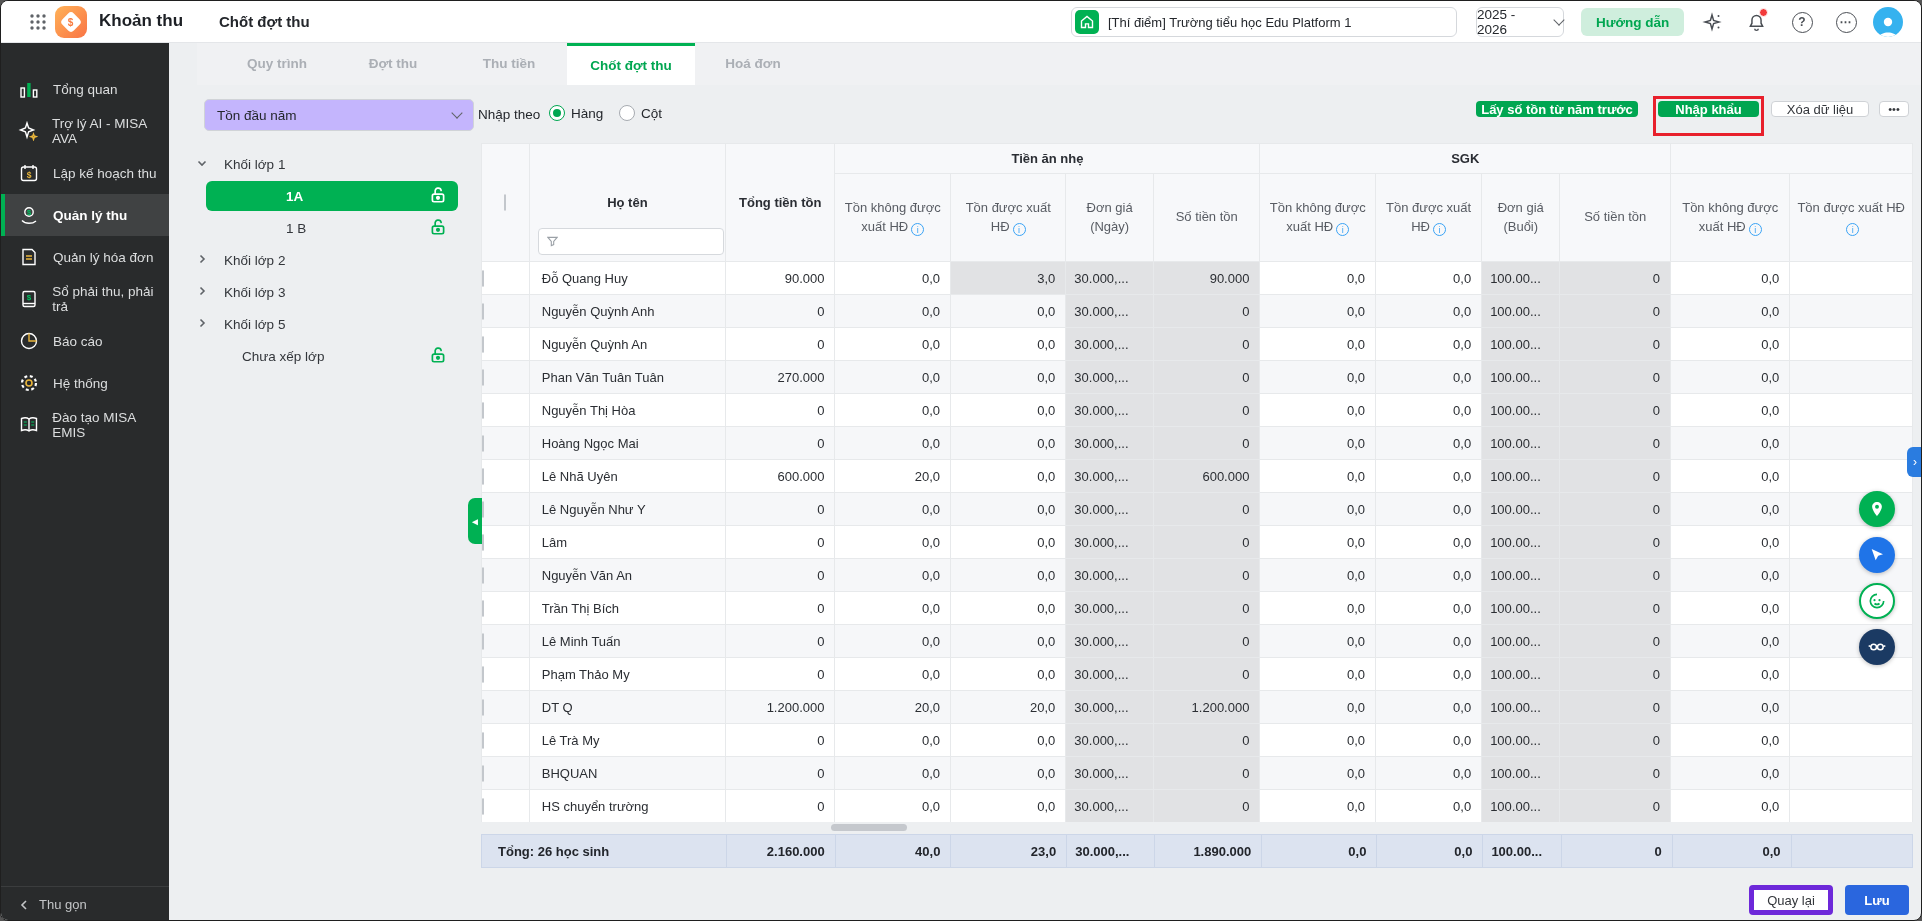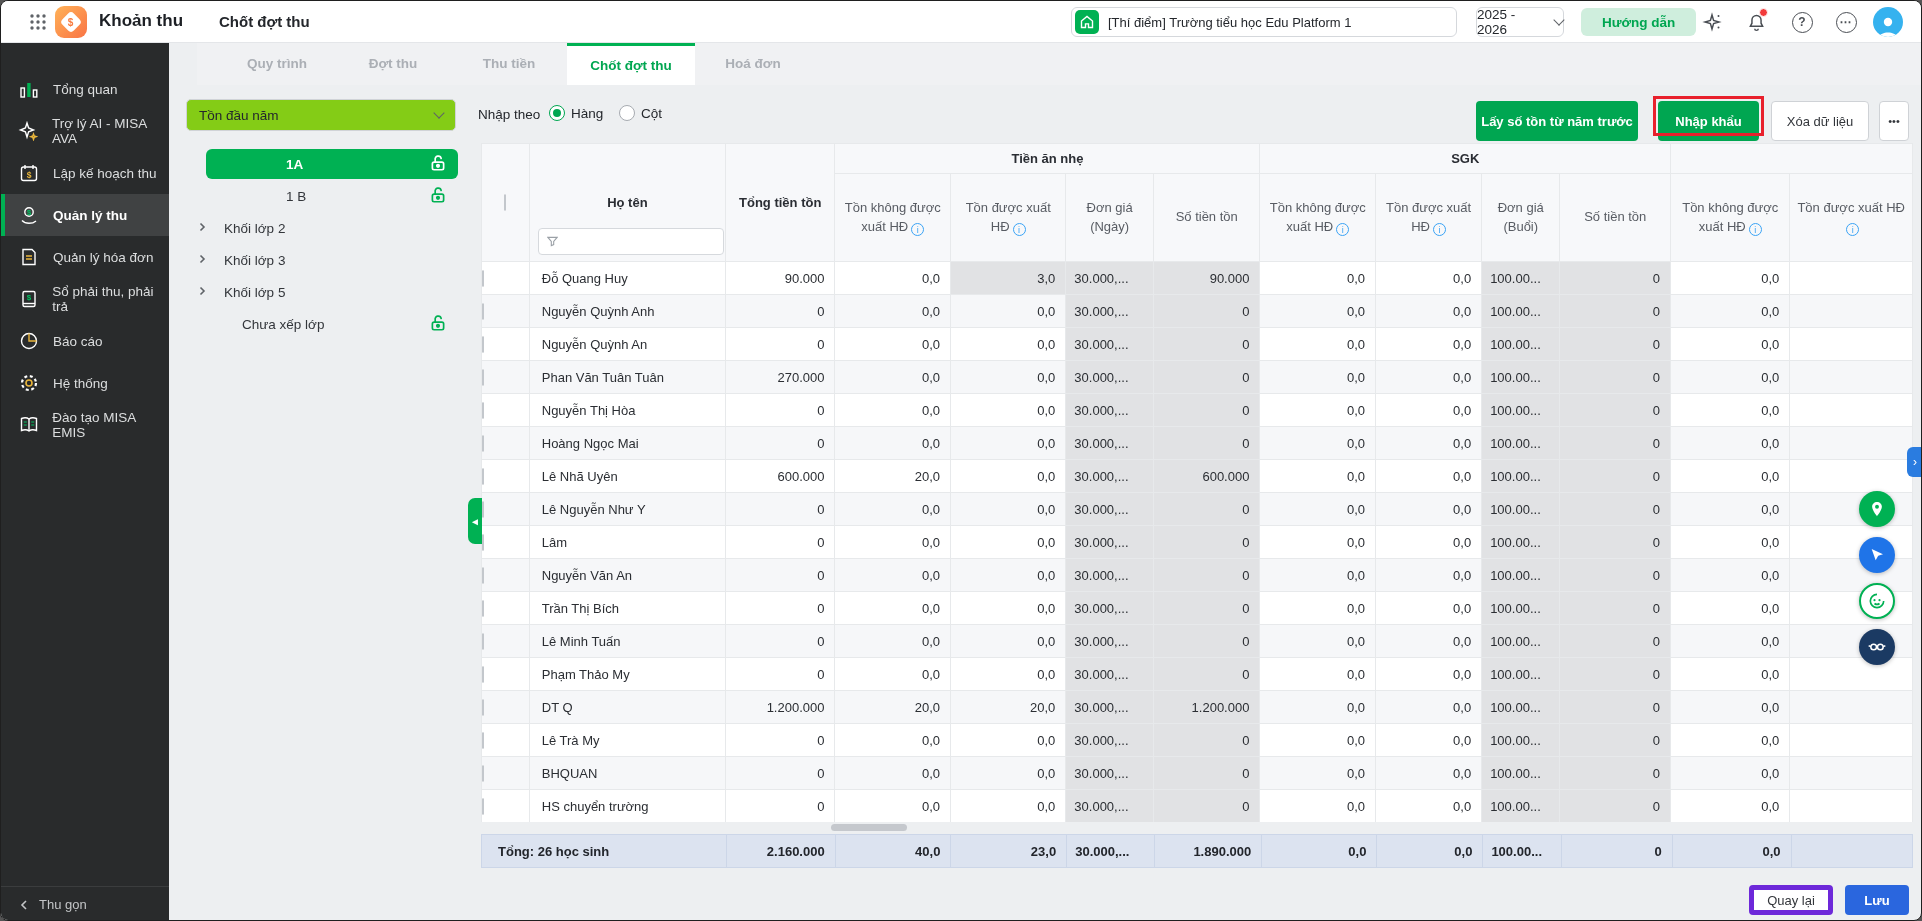--- a/index.html
+++ b/index.html
@@ -16,44 +16,44 @@
     background:linear-gradient(135deg,#ffb258,#f97445); display:flex; align-items:center; justify-content:center; }
   .app-badge .card { width:16px; height:16px; background:#fff; border-radius:4px; transform:rotate(45deg); display:flex; align-items:center; justify-content:center; }
   .app-badge .card span { transform:rotate(-45deg); color:#f97b3f; font-size:10px; font-weight:bold; }
   .app-title { position:absolute; left:98px; top:10px; font-size:17px; font-weight:bold; color:#1d2025; }
   .page-title { position:absolute; left:218px; top:12px; font-size:15px; font-weight:600; color:#24272c; }
   .school-box { position:absolute; left:1070px; top:6px; width:386px; height:30px; background:#fff; border:1px solid #d5d8dc; border-radius:6px; display:flex; align-items:center; }
   .home-chip { width:24px; height:24px; margin-left:3px; border-radius:5px; background:#00b153; display:flex; align-items:center; justify-content:center; }
   .school-name { margin-left:9px; font-size:13px; color:#24272c; }
   .year-box { position:absolute; left:1475px; top:6px; width:88px; height:30px; background:#fff; border:1px solid #d5d8dc; border-radius:6px; display:flex; align-items:center; justify-content:center; gap:7px; font-size:13.5px; color:#24272c; }
   .chev { width:8px; height:8px; border-right:1.6px solid #5f6368; border-bottom:1.6px solid #5f6368; transform:rotate(45deg); margin-top:-4px; }
-  .guide-btn { position:absolute; left:1580px; top:7px; height:28px; padding:0 21px; background:#cfeedd; color:#00a651; font-weight:bold; font-size:13.5px; border:none; border-radius:6px; display:flex; align-items:center; }
+  .guide-btn { position:absolute; left:1580px; top:7px; height:28px; padding:0 15px; background:#cfeedd; color:#00a651; font-weight:bold; font-size:13.5px; border:none; border-radius:6px; display:flex; align-items:center; }
   .tb-ic { position:absolute; top:10px; width:22px; height:22px; display:flex; align-items:center; justify-content:center; color:#4a4e54; }
   .ring { width:21px; height:21px; border:1.6px solid #4a4e54; border-radius:50%; display:flex; align-items:center; justify-content:center; font-size:12px; font-weight:bold; color:#4a4e54; }
   .bell-dot { position:absolute; left:14px; top:-3px; width:9px; height:9px; background:#f23b3b; border-radius:50%; border:1.5px solid #fff; }
   .avatar { position:absolute; left:1872px; top:6px; width:30px; height:30px; background:#35b2ef; border-radius:50%; display:flex; align-items:flex-end; justify-content:center; overflow:hidden; }
   
   .sidebar { position:absolute; left:0; top:42px; width:168px; height:879px; background:#292b2c; z-index:25; }
   .side-item { position:relative; height:42px; display:flex; align-items:center; padding-left:16px; gap:12px; color:#dcdedf; font-size:13.5px; cursor:pointer; }
   .side-item.active { background:#404243; color:#fff; font-weight:bold; }
   .side-item.active::before { content:""; position:absolute; left:0; top:0; width:4px; height:42px; background:#00b153; }
   .side-item .ic { width:24px; display:flex; justify-content:center; }
   .collapse-row { position:absolute; left:0; bottom:10px; width:168px; border-top:1px solid #3b3d3e; padding:10px 0 0 18px; color:#c3c5c7; font-size:13px; display:flex; gap:10px; align-items:center; }
   
   .tabbar { position:absolute; left:168px; top:42px; width:1754px; height:42px; background:#f0f1f3;margin-left:28px; }
   .tab { position:absolute; top:0; height:42px; width:116px; text-align:center; line-height:42px; font-size:13.5px; color:#abafb5; font-weight:bold; cursor:pointer; }
   .tab.active { background:#fff; color:#00a651; border-top:3px solid #00b153; line-height:39px; }
   
-  .filter-dd { position:absolute; left:185px; top:98px; width:270px; height:32px; background:#84cc16; border:1px solid #d0d3d7; border-radius:5px; display:flex; align-items:center; justify-content:space-between; padding:0 12px; font-size:13.5px; color:#24272c; }
+  .filter-dd { position:absolute; left:203px; top:98px; width:270px; height:32px; background:#c4b5fd; border:1px solid #d0d3d7; border-radius:5px; display:flex; align-items:center; justify-content:space-between; padding:0 12px; font-size:13.5px; color:#24272c; }
   .mode-label { position:absolute; left:477px; top:106px; font-size:13.5px; color:#24272c; }
   .radio-opt { position:absolute; top:104px; display:flex; align-items:center; gap:6px; font-size:13.5px; color:#24272c; cursor:pointer; }
   .radio { width:16px; height:16px; border:1.5px solid #a7abb1; border-radius:50%; background:#fff; }
   .radio.sel { border-color:#00a651; display:flex; align-items:center; justify-content:center; }
   .radio.sel::after { content:""; width:8px; height:8px; border-radius:50%; background:#00a651; }
-  .btn { position:absolute; top:100px; height:40px; border-radius:4px; font-size:13px; display:flex; align-items:center; justify-content:center; cursor:pointer; font-family:inherit; }
+  .btn { position:absolute; top:100px; height:16px; border-radius:4px; font-size:13px; display:flex; align-items:center; justify-content:center; cursor:pointer; font-family:inherit; }
   .btn.green { background:#00a651; color:#fff; border:none; font-weight:bold; }
   .btn.white { background:#fff; color:#33363b; border:1px solid #cfd2d6; }
   .red-frame { position:absolute; left:1652px; top:95px; width:111px; height:40px; border:3px solid #e8202c; z-index:5; pointer-events:none; }
   
   .tree { position:absolute; left:185px; top:148px; width:272px; }
   .tree-row { position:relative; height:30px; margin-bottom:2px; display:flex; align-items:center; font-size:13.5px; color:#33363b; cursor:pointer; }
   .tree-row .tchev { position:absolute; left:10px; }
   .tree-row .glabel { position:absolute; left:38px; }
   .tree-row .clabel { position:absolute; left:100px; }
   .tree-row .xlabel { position:absolute; left:56px; }
@@ -277,20 +277,26 @@
     <span class="radio"></span>
     <span>Cột</span>
   </label>
   <button class="btn green" style="left:1475px; width:162px">Lấy số tồn từ năm trước</button>
   <button class="btn green" style="left:1657px; width:101px">Nhập khẩu</button>
   <span class="red-frame"></span>
   <button class="btn white" style="left:1770px; width:98px">Xóa dữ liệu</button>
   <button class="btn white" style="left:1878px; width:30px; font-size:11px">•••</button>
 
   <div class="tree">
+    <div class="tree-row">
+      <span class="tchev"><svg width="12" height="12" fill="none" stroke="#5f6368" stroke-width="1.6">
+            <path d="M2.5 4.5L6 8l3.5-3.5"></path>
+          </svg></span>
+      <span class="glabel">Khối lớp 1</span>
+    </div>
     <div class="tree-row">
       <span class="pill"></span>
       <span class="pill-label">1A</span>
       <span class="pill-lock"><svg width="18" height="18" viewBox="0 0 16 16" fill="none" stroke="#fff" stroke-width="1.5" stroke-linecap="round">
             <rect x="3" y="7.2" width="10" height="6.8" rx="1.5"></rect>
             <path d="M5.5 7.2V5.1A2.7 2.7 0 0 1 10.8 4"></path>
             <circle cx="8" cy="10.5" r="1.1" fill="#fff"></circle>
           </svg></span>
     </div>
     <div class="tree-row">

